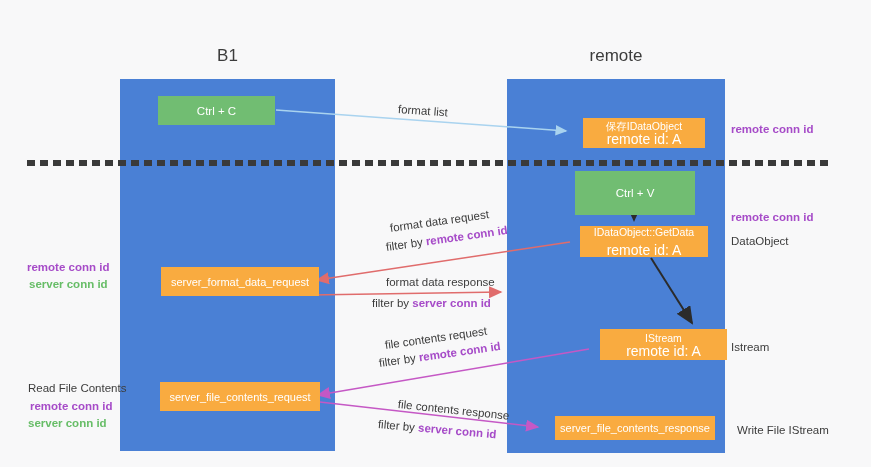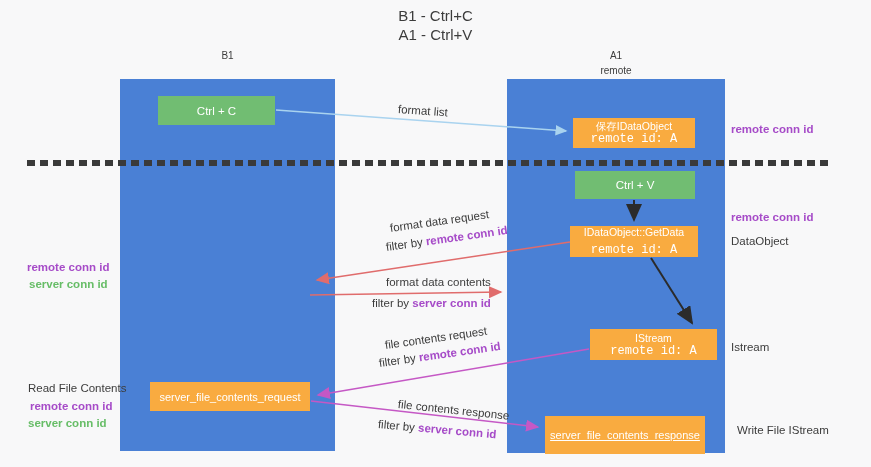--- a/index.html
+++ b/index.html
@@ -2,33 +2,33 @@
 <html><head>
 <meta charset="utf-8">
 <style>
   * { margin:0; padding:0; box-sizing:border-box; }
   body { font-family:"Liberation Sans", sans-serif; background:#f8f8f9; }
   #stage { position:relative; width:871px; height:467px; background:#f8f8f9; overflow:hidden; }
 
   .title { position:absolute; top:6px; left:0; right:0; text-align:center;
            font-size:15px; color:#3c3c3c; line-height:19px; }
 
-  .col-header { position:absolute; text-align:center; font-size:10px; color:#3c3c3c; line-height:15px; }
+  .col-header { position:absolute; text-align:center; font-size:17px; color:#3c3c3c; line-height:15px; }
   .col-header.left  { left:120px; width:215px; top:48px; }
   .col-header.right { left:507px; width:218px; top:48px; }
 
   .lane { position:absolute; background:#4a80d5; }
   .lane.left  { left:120px; top:79px; width:215px; height:372px; }
   .lane.right { left:507px; top:79px; width:218px; height:374px; }
 
   .node { position:absolute; display:flex; flex-direction:column; align-items:center;
           justify-content:center; color:#ffffff; text-align:center; }
   .node.green  { background:#71bd72; font-size:11.5px; }
-  .node.orange { background:#f9ab40; font-size:11px; }
-  .node .l2 { font-size:12px;font-family:Liberation Mono, monospace; }
+  .node.orange { background:#f9ab40; font-size:11px;margin-left:10px; }
+  .node .l2 { font-size:14px; }
   .node.two { font-size:10.5px; line-height:13px; }
 
   .dashline { position:absolute; left:27px; top:160px; width:803px; height:6px;
     background:repeating-linear-gradient(90deg,#3a3a3a 0 8px,transparent 8px 13px); }
 
   svg.arrows { position:absolute; left:0; top:0; pointer-events:none; }
 
   .albl { position:absolute; font-size:11.5px; color:#3c3c3c; white-space:nowrap;
           transform-origin:left center; }
   .albl b.remote { color:#a64bc8; font-weight:bold; }
@@ -37,30 +37,25 @@
   .side { position:absolute; font-size:11.5px; white-space:nowrap; }
   .side.purple { color:#a64bc8; font-weight:bold; }
   .side.greent { color:#67bd67; font-weight:bold; }
   .side.dark   { color:#3c3c3c; }
 </style>
 </head>
 <body>
 
 <div id="stage">
 
-  <div class="title">
-    <div>B1 - Ctrl+C</div>
-    <div>A1 - Ctrl+V</div>
-  </div>
 
   <div class="col-header left">
     <div>B1</div>
   </div>
   <div class="col-header right">
-    <div>A1</div>
     <div>remote</div>
   </div>
 
   <div class="lane left"></div>
   <div class="lane right"></div>
 
   <div class="dashline"></div>
 
   <svg class="arrows" width="871" height="467" viewBox="0 0 871 467">
     <defs>
@@ -88,50 +83,53 @@
 
   <div class="node green" style="left:158px;top:96px;width:117px;height:29px;">
     <span>Ctrl + C</span>
   </div>
 
   <div class="node orange two" style="left:573px;top:118px;width:122px;height:30px;">
     <span>保存IDataObject</span>
     <span class="l2">remote id: A</span>
   </div>
 
-  <div class="node green" style="left:575px;top:171px;width:120px;height:28px;">
+  <div class="node green" style="left:575px;top:171px;width:120px;height:44px;">
     <span>Ctrl + V</span>
   </div>
 
   <div class="node orange two" style="left:570px;top:226px;width:128px;height:31px;justify-content:space-between;">
     <span>IDataObject::GetData</span>
     <span class="l2">remote id: A</span>
   </div>
 
+  <div class="node orange" style="left:151px;top:267px;width:158px;height:29px;">
+    <span>server_format_data_request</span>
+  </div>
 
 
   <div class="node orange two" style="left:590px;top:329px;width:127px;height:31px;">
     <span>IStream</span>
     <span class="l2">remote id: A</span>
   </div>
 
   <div class="node orange" style="left:150px;top:382px;width:160px;height:29px;">
     <span>server_file_contents_request</span>
   </div>
 
-  <div class="node orange" style="left:545px;top:416px;width:160px;height:38px;text-decoration:underline;">
+  <div class="node orange" style="left:545px;top:416px;width:160px;height:24px;">
     <span>server_file_contents_response</span>
   </div>
 
   <div class="albl" style="left:398px;top:103px;transform:rotate(4deg);">format list</div>
 
   <div class="albl" style="left:390px;top:222px;transform:rotate(-8deg);">format data request</div>
   <div class="albl" style="left:386px;top:241px;transform:rotate(-8deg);"><span>filter by </span><b class="remote">remote conn id</b></div>
 
-  <div class="albl" style="left:386px;top:276px;">format data contents</div>
+  <div class="albl" style="left:386px;top:276px;">format data response</div>
   <div class="albl" style="left:372px;top:297px;"><span>filter by </span><b class="server-p">server conn id</b></div>
 
   <div class="albl" style="left:385px;top:339px;transform:rotate(-8deg);">file contents request</div>
   <div class="albl" style="left:379px;top:357px;transform:rotate(-8deg);"><span>filter by </span><b class="remote">remote conn id</b></div>
 
   <div class="albl" style="left:398px;top:398px;transform:rotate(6deg);">file contents response</div>
   <div class="albl" style="left:378px;top:418px;transform:rotate(5deg);"><span>filter by </span><b class="server-p">server conn id</b></div>
 
   <div class="side purple" style="left:731px;top:123px;">remote conn id</div>
   <div class="side purple" style="left:731px;top:211px;">remote conn id</div>

